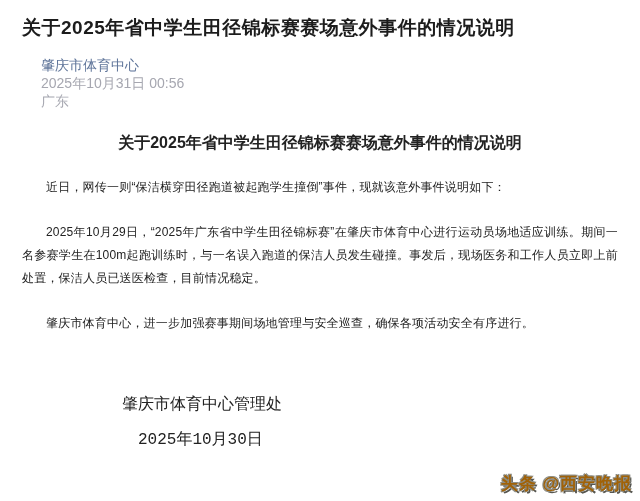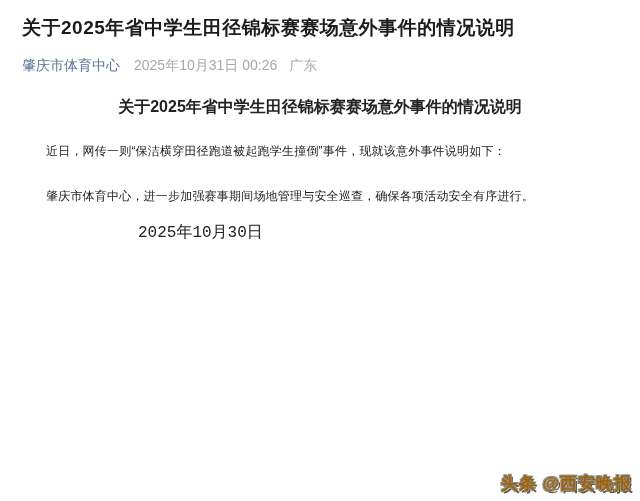--- a/index.html
+++ b/index.html
@@ -21,24 +21,25 @@
     letter-spacing: 0.5px;
   }
 
   .byline {
     margin-top: 14px;
     font-size: 14px;
     line-height: 18px;
     display: flex;
     align-items: baseline;
     white-space: nowrap;
+    flex-direction: column;
   }
   .source { color: #5e7499; margin-right: 14px; cursor: pointer; }
   .meta { color: #a6a7b0; }
-  .region { margin-left: 12px; }
+  .region { margin-left: 19px; }
 
   .article-heading {
     margin-top: 22px;
     text-align: center;
     font-size: 16px;
     font-weight: 700;
     color: #222222;
     line-height: 22px;
   }
 
@@ -86,31 +87,33 @@
 </style>
 </head>
 <body>
 
 <div class="page">
 
   <h1 class="title">关于2025年省中学生田径锦标赛赛场意外事件的情况说明</h1>
 
   <div class="byline">
     <span class="source">肇庆市体育中心</span>
-    <span class="meta">2025年10月31日 00:26</span>
+    <span class="meta">2025年10月31日 00:56</span>
     <span class="meta region">广东</span>
   </div>
 
   <div class="article">
     <h2 class="article-heading">关于2025年省中学生田径锦标赛赛场意外事件的情况说明</h2>
 
     <p class="para">近日，网传一则“保洁横穿田径跑道被起跑学生撞倒”事件，现就该意外事件说明如下：</p>
 
+    <p class="para">2025年10月29日，“2025年广东省中学生田径锦标赛”在肇庆市体育中心进行运动员场地适应训练。期间一名参赛学生在100m起跑训练时，与一名误入跑道的保洁人员发生碰撞。事发后，现场医务和工作人员立即上前处置，保洁人员已送医检查，目前情况稳定。</p>
 
     <p class="para">肇庆市体育中心，进一步加强赛事期间场地管理与安全巡查，确保各项活动安全有序进行。</p>
 
+    <p class="signature">肇庆市体育中心管理处</p>
 
     <p class="sign-date">2025年10月30日</p>
   </div>
 
   <div class="watermark">头条 @西安晚报</div>
 
 </div>
 
 </body></html>

